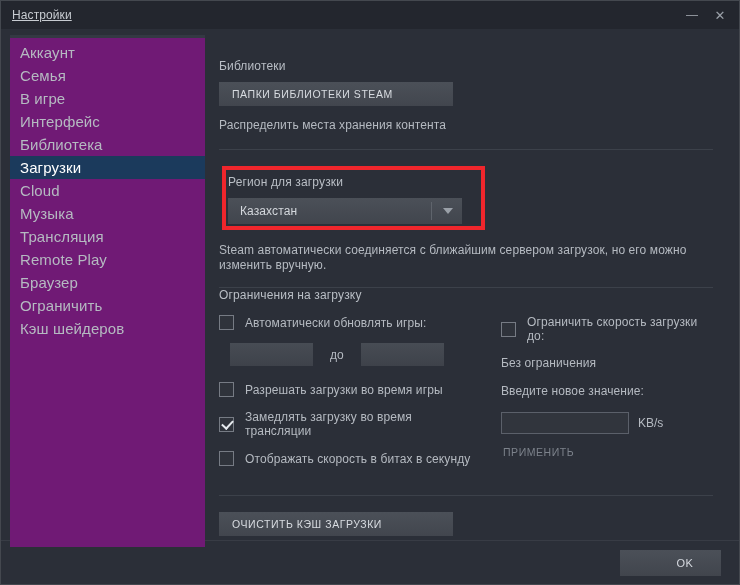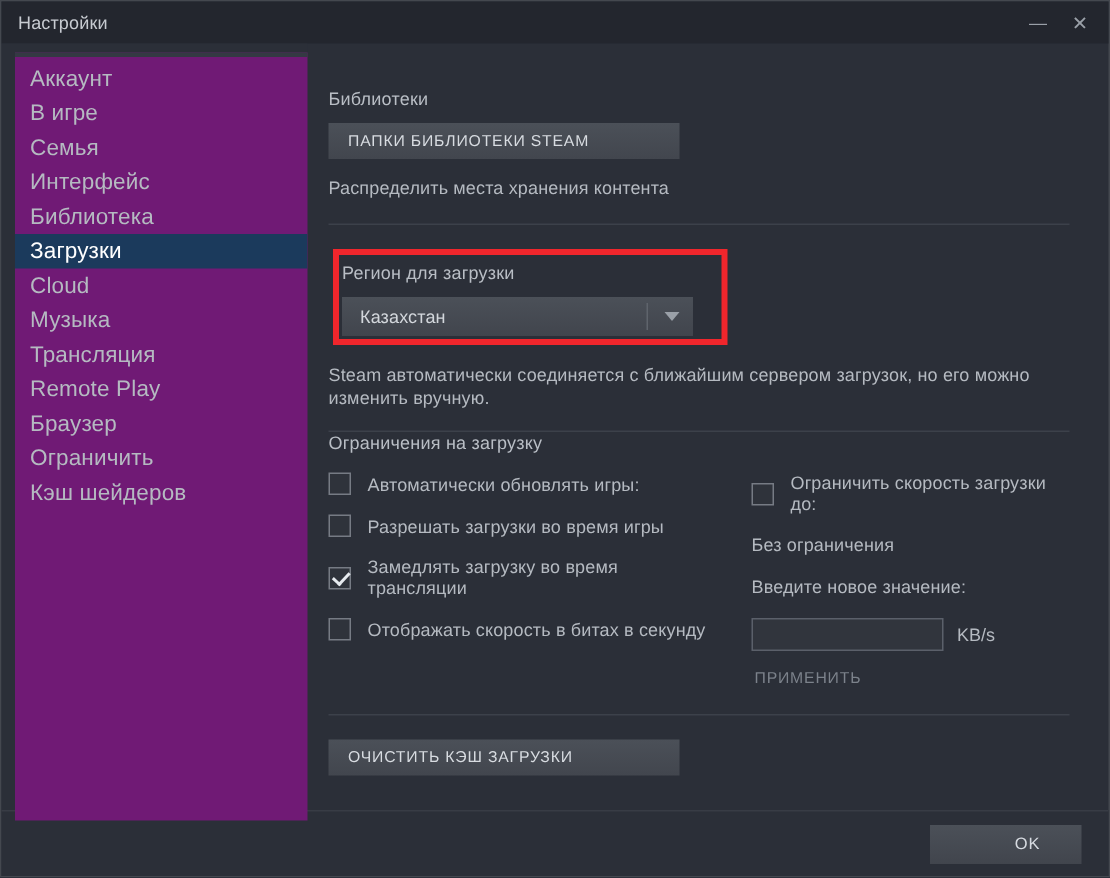--- a/index.html
+++ b/index.html
@@ -31,20 +31,21 @@
     display: flex;
     align-items: center;
     flex: 0 0 28px;
     position: relative;
   }
   .titlebar-title {
     font-size: 12px;
     color: #c7cbd1;
     margin-left: 11px;
     letter-spacing: .1px;
+    text-decoration: underline;
   }
   .titlebar-buttons {
     position: absolute;
     right: 6px;
     top: 0;
     height: 28px;
     display: flex;
     align-items: center;
     gap: 2px;
   }
@@ -341,22 +342,22 @@
       <button class="tb-btn min">—</button>
       <button class="tb-btn">✕</button>
     </div>
   </div>
 
   <div class="body-area">
 
     <div class="sidebar">
       <div class="sidebar-list">
         <div class="side-item">Аккаунт</div>
+        <div class="side-item">Семья</div>
         <div class="side-item">В игре</div>
-        <div class="side-item">Семья</div>
         <div class="side-item">Интерфейс</div>
         <div class="side-item">Библиотека</div>
         <div class="side-item selected">Загрузки</div>
         <div class="side-item">Cloud</div>
         <div class="side-item">Музыка</div>
         <div class="side-item">Трансляция</div>
         <div class="side-item">Remote Play</div>
         <div class="side-item">Браузер</div>
         <div class="side-item">Ограничить</div>
         <div class="side-item">Кэш шейдеров</div>
@@ -392,20 +393,25 @@
         <div class="section-label limits-label">Ограничения на загрузку</div>
 
         <div class="limits-cols">
           <div class="col-left">
 
             <div class="cb-row">
               <span class="checkbox"></span>
               <span class="cb-label">Автоматически обновлять игры:</span>
             </div>
 
+            <div class="time-row">
+              <button class="time-select"></button>
+              <span class="time-sep">до</span>
+              <button class="time-select"></button>
+            </div>
 
             <div class="cb-row">
               <span class="checkbox"></span>
               <span class="cb-label">Разрешать загрузки во время игры</span>
             </div>
 
             <div class="cb-row">
               <span class="checkbox checked"></span>
               <span class="cb-label">Замедлять загрузку во время трансляции</span>
             </div>

